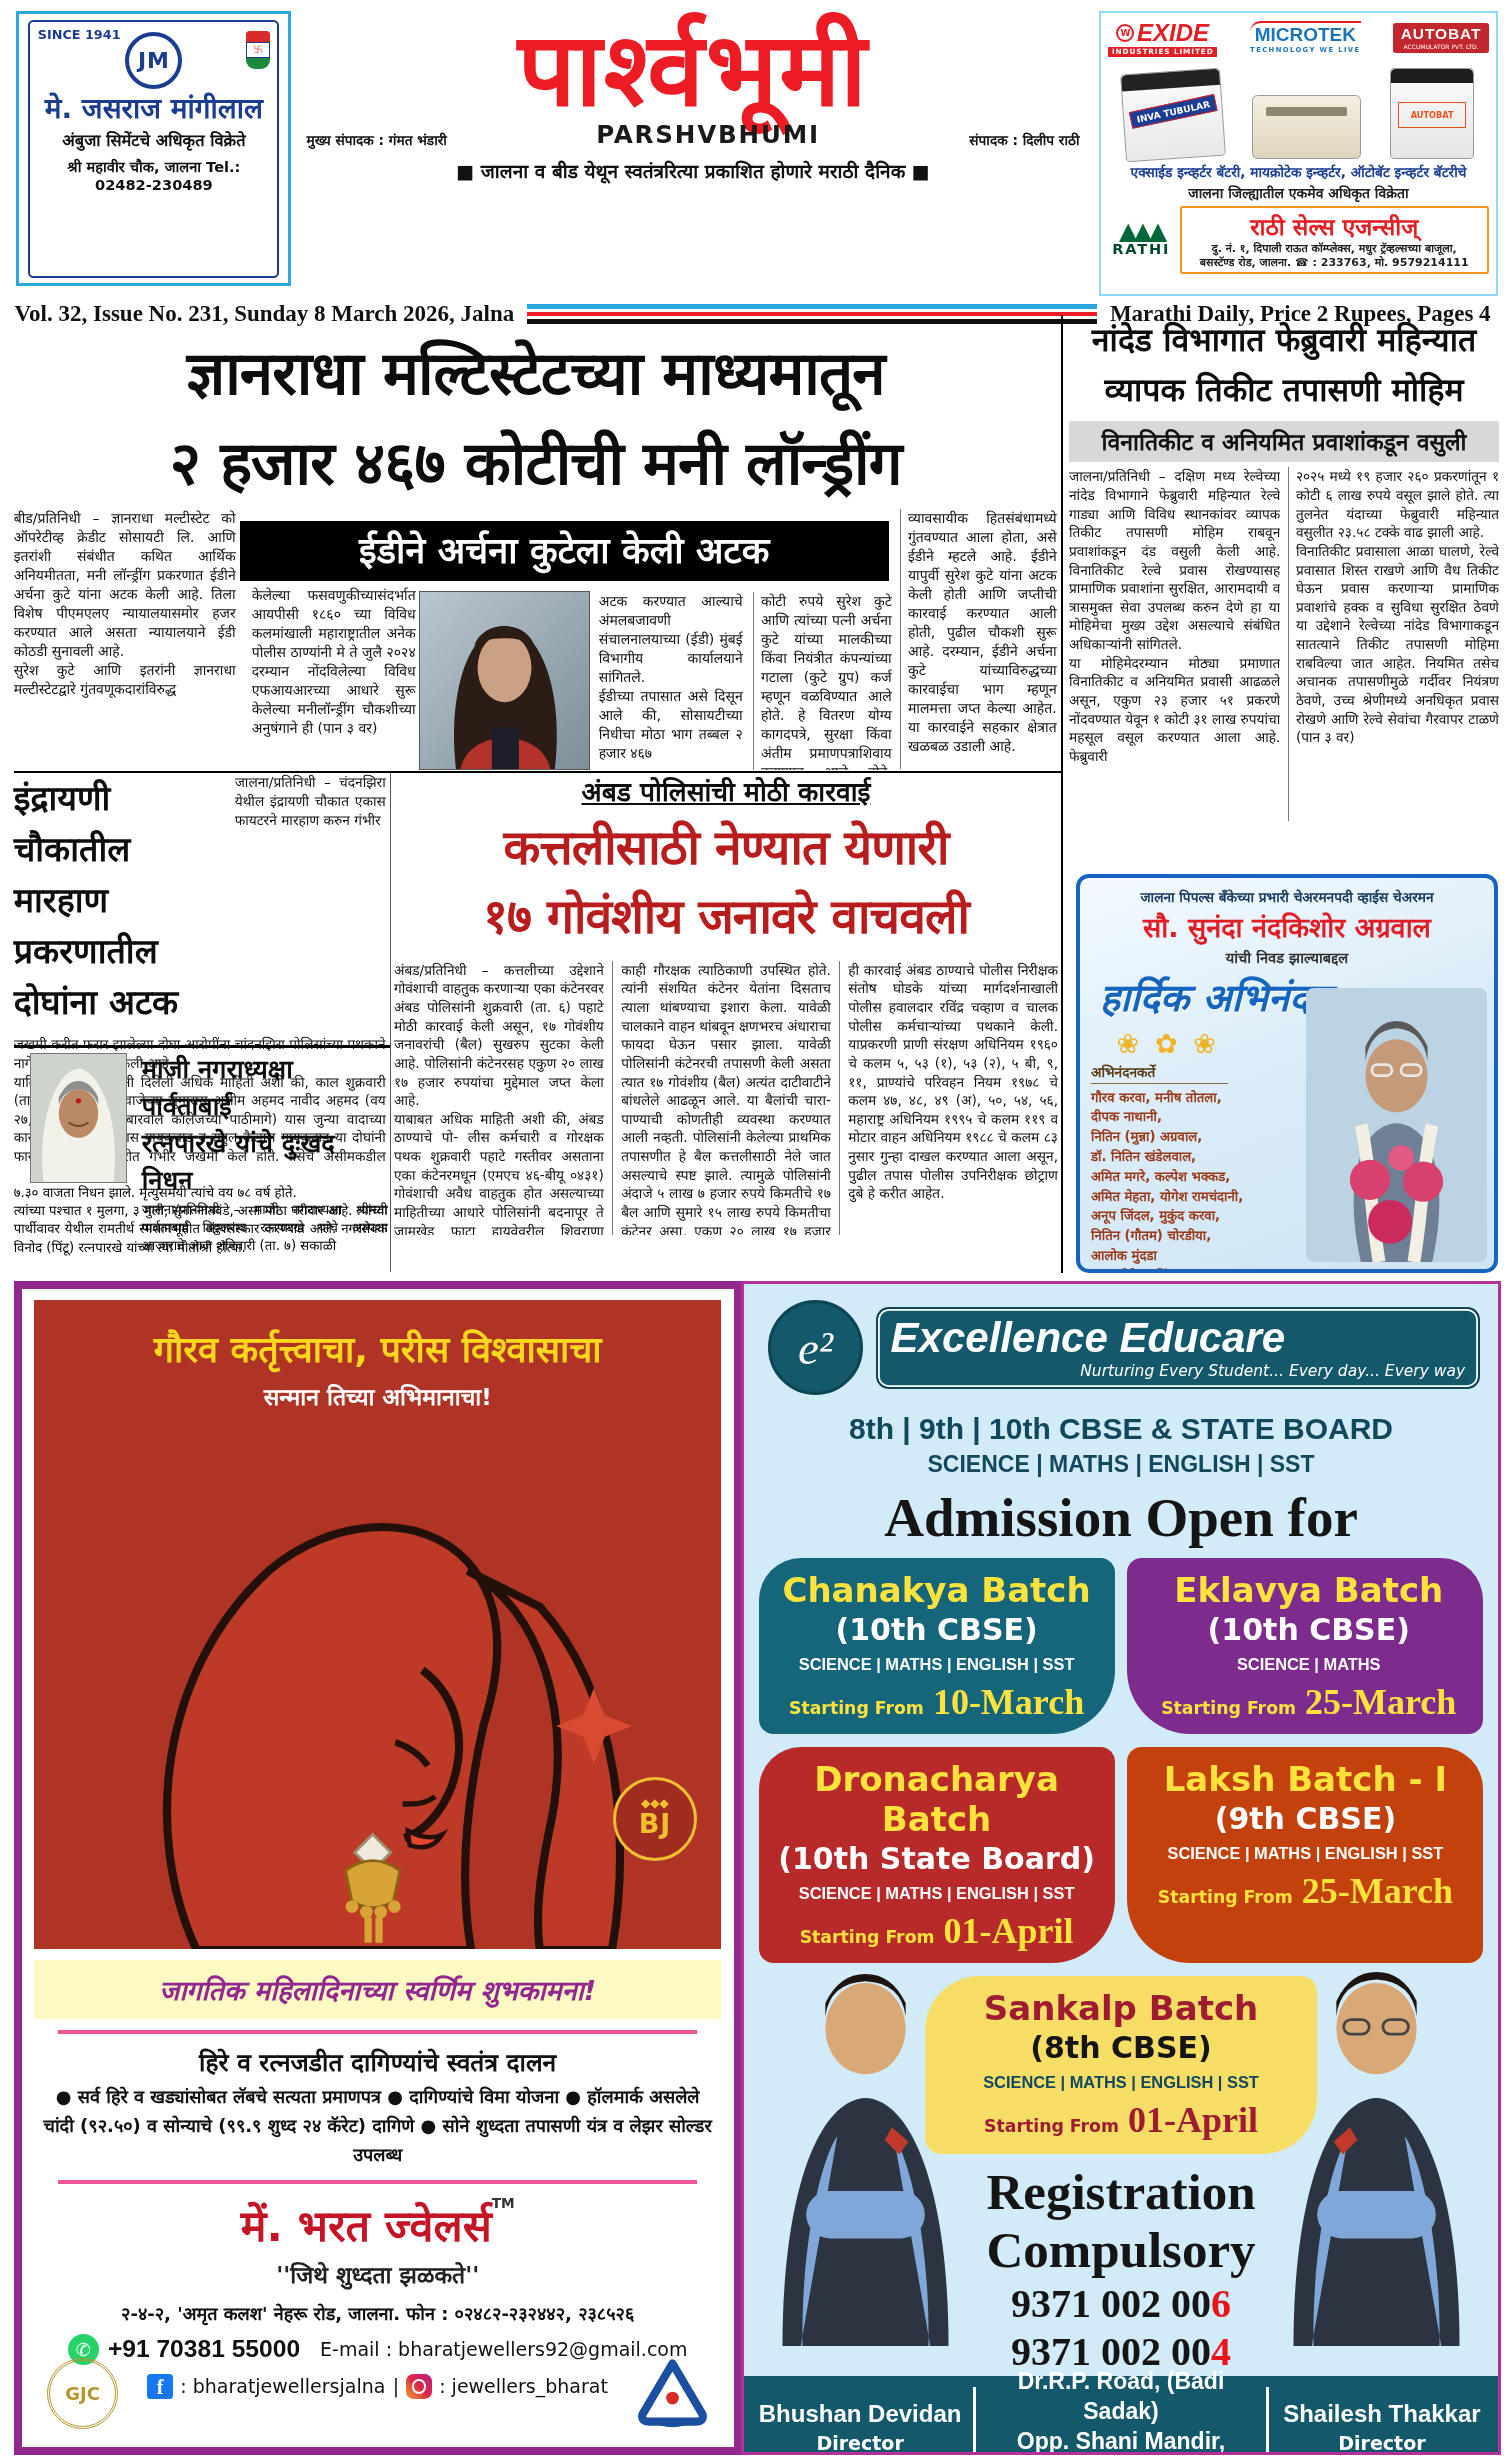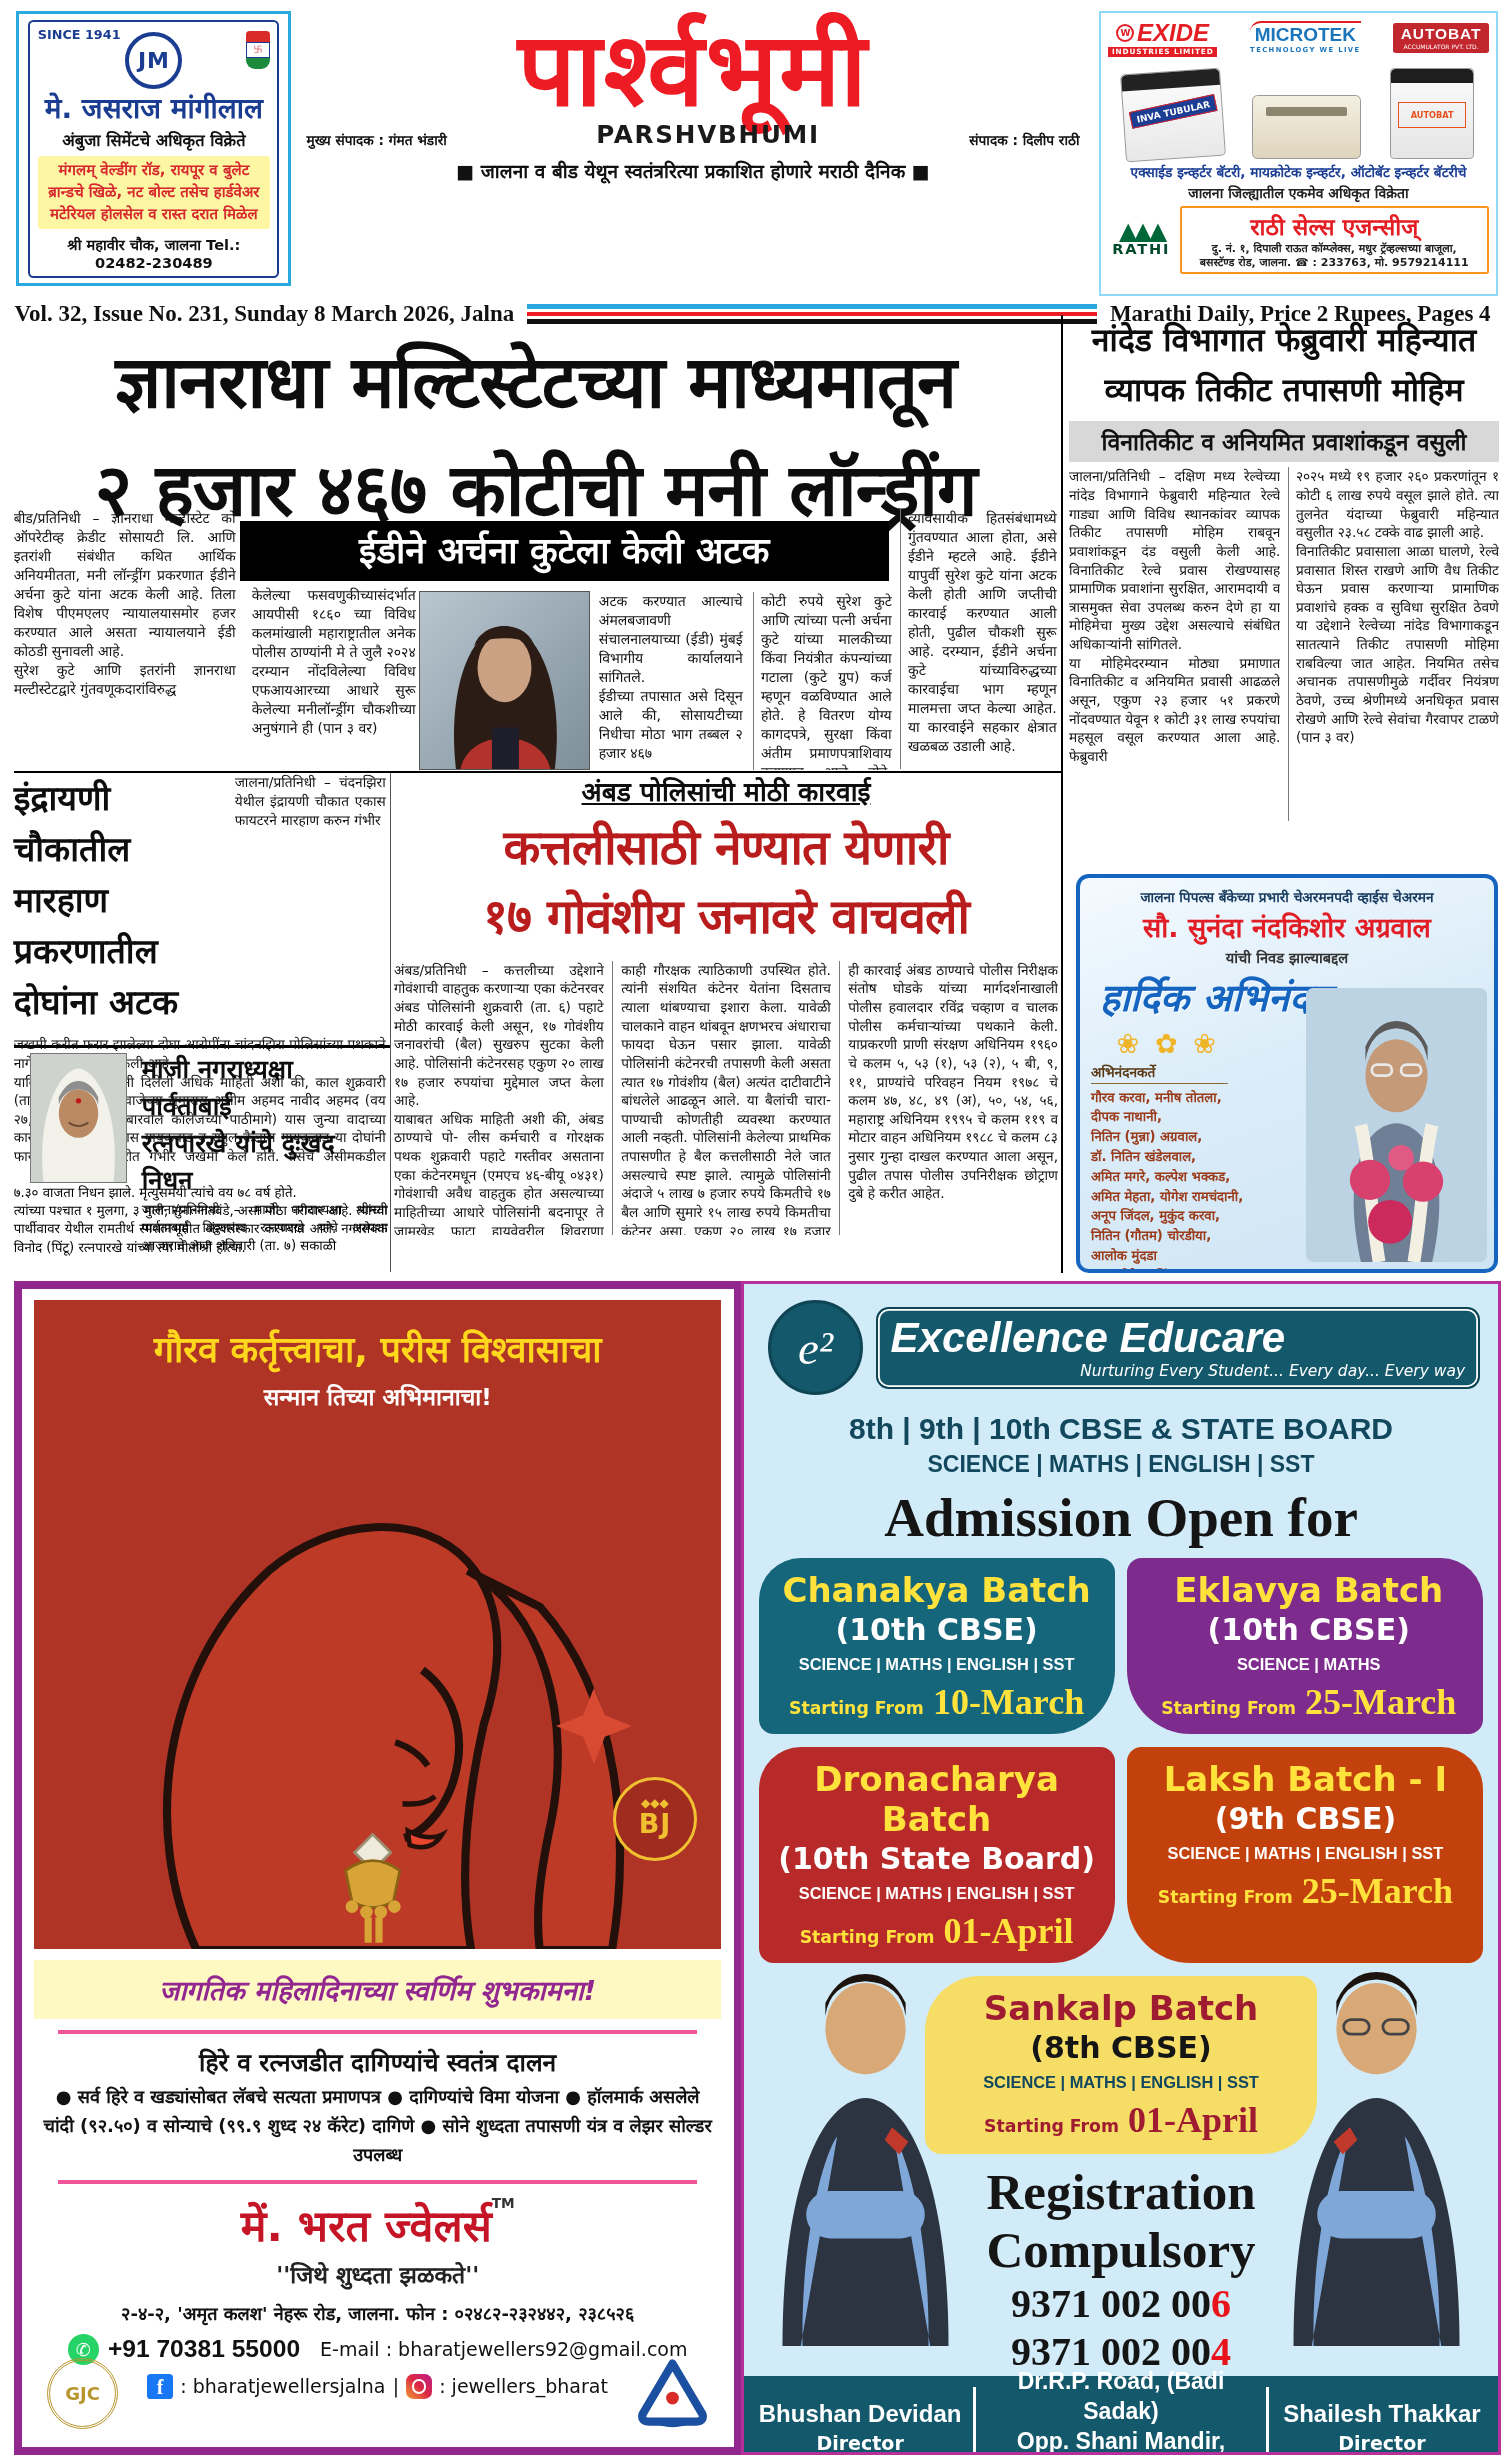--- a/index.html
+++ b/index.html
@@ -70,21 +70,21 @@
   .dl-lines div { height:4.6px; }
 
   
   .hrule1 { position:absolute; left:13.7px; top:771px; width:1047px; height:1.8px; background:#000; }
   .hrule2 { position:absolute; left:13.7px; top:1045px; width:376px; height:2.7px; background:#000; }
   .vrule1 { position:absolute; left:1061px; top:315px; width:1.8px; height:958px; background:#000; }
   .vrule2 { position:absolute; left:390px; top:773px; width:0.9px; height:499px; background:#555; }
 
   
   .lead { position:absolute; left:13.7px; top:328px; width:1044px; height:442px; }
-  .lead-h { text-align:center; font-size:72px; font-weight:900; color:#0d0d0d; line-height:1.5; letter-spacing:-0.9px;}
+  .lead-h { text-align:center; font-size:60px; font-weight:900; color:#0d0d0d; line-height:1.5; letter-spacing:-0.9px;}
   .lead-bar { position:absolute; left:226px; top:193px; width:649px; height:60px; background:#000; color:#fff;
               font-size:36px; font-weight:900; text-align:center; line-height:60px; }
   .news-col { font-size:14px; line-height:1.36; text-align:justify; color:#111; overflow:hidden; white-space:pre-line;}
   .lead .c1 { position:absolute; left:0; top:181px; width:222px; height:260px; }
   .lead .c2 { position:absolute; left:230px; top:258px; width:164px; height:178px;margin-left:8px; }
   .lead .photo { position:absolute; left:405px; top:263px; width:171px; height:179px; border:0.9px solid #555; }
   .lead .c3 { position:absolute; left:585px; top:264px; width:144px; height:178px; }
   .lead .c4 { position:absolute; left:739px; top:264px; width:139px; height:178px; border-left:0.9px solid #777; padding-left:7.3px;}
   .lead .c5 { position:absolute; left:886px; top:181px; width:157px; height:260px; border-left:0.9px solid #777; padding-left:7.3px;}
 
@@ -213,23 +213,20 @@
     <div class="jm-ad-inner">
       <div class="jm-since">SINCE 1941</div>
       <div class="jain-icon">
         <div class="ji-top"></div>
           <div class="ji-mid">卐</div>
           <div class="ji-bot"></div>
       </div>
       <div class="jm-logo">JM</div>
       <div class="jm-name">मे. जसराज मांगीलाल</div>
       <div class="jm-sub">अंबुजा सिमेंटचे अधिकृत विक्रेते</div>
-      <div class="jm-offer">मंगलम् वेल्डींग रॉड, रायपूर व बुलेट
-ब्रान्डचे खिळे, नट बोल्ट तसेच हार्डवेअर
-मटेरियल होलसेल व रास्त दरात मिळेल</div>
       <div class="jm-bottom">
         <span>श्री महावीर चौक, जालना</span>
         <span>Tel.: 02482-230489</span>
       </div>
     </div>
   </div>
 
   <div class="masthead">
     <div class="mh-title">पार्श्वभूमी</div>
     <div class="mh-row">

